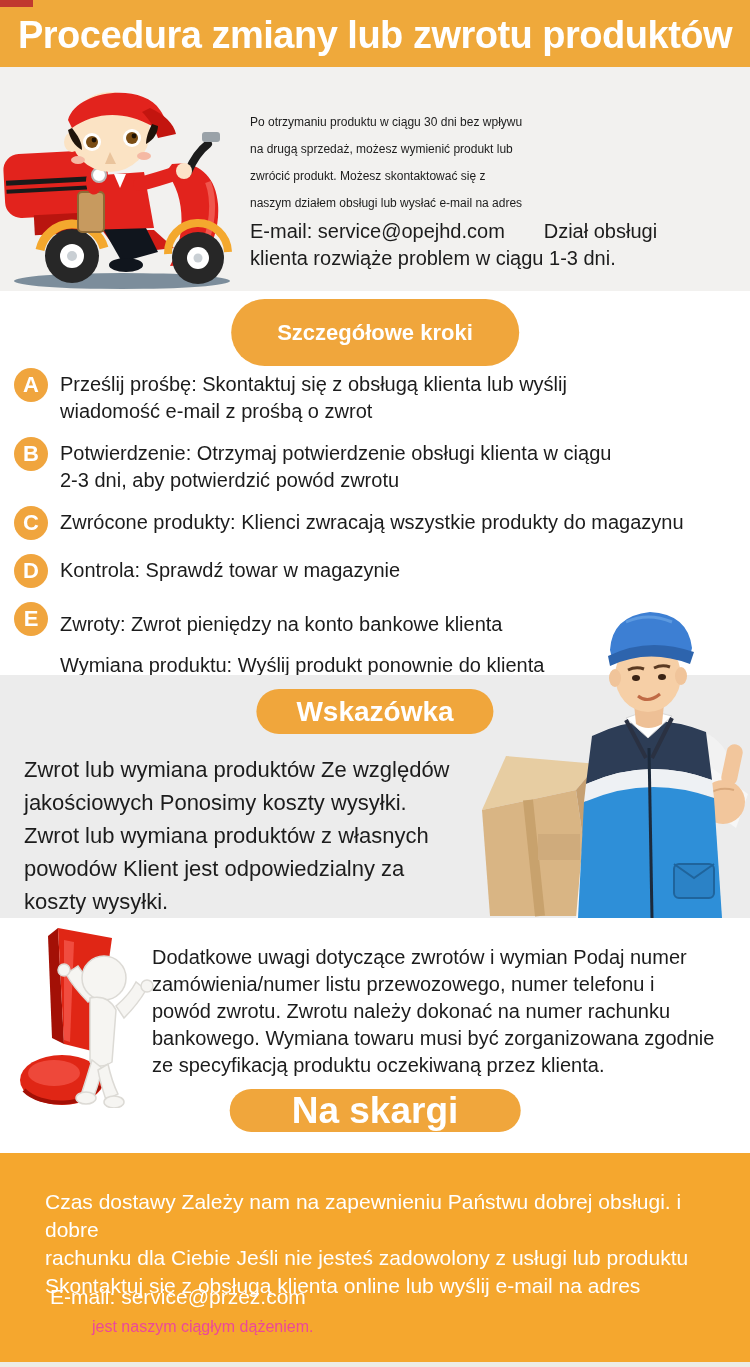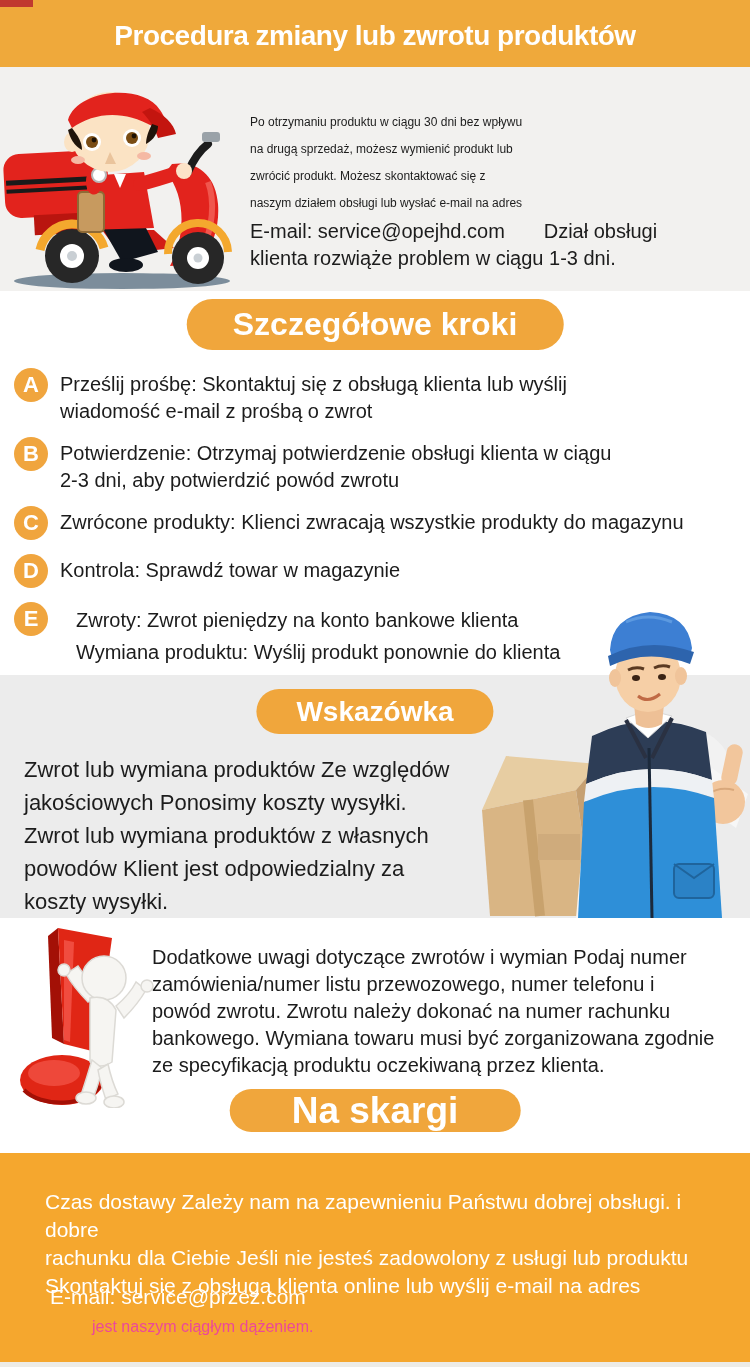--- a/index.html
+++ b/index.html
@@ -4,48 +4,48 @@
 <style>
   html,body{margin:0;padding:0;background:#ffffff;}
   .page{
     position:relative;width:750px;height:1367px;overflow:hidden;
     font-family:"Liberation Sans", sans-serif;color:#1c1c1c;background:#ffffff;
   }
   .pre{white-space:pre-wrap;}
   
   .header{position:absolute;top:0;left:0;width:750px;height:67px;background:#EFA93B;
     display:flex;align-items:center;justify-content:center;}
-  .header .title{color:#ffffff;font-size:28px;font-weight:bold;letter-spacing:-0.5px;padding-top:4px;}
+  .header .title{color:#ffffff;font-size:38px;font-weight:bold;letter-spacing:-0.5px;padding-top:4px;}
   .red-tag{position:absolute;top:0;left:0;width:33px;height:7px;background:#C0392F;}
   
   .sec-intro{position:absolute;top:67;left:0;width:750px;height:224px;background:#F2F1EF;}
   .sec-intro{top:67px;height:224px;}
   .sec-steps{position:absolute;top:291px;left:0;width:750px;height:384px;background:#ffffff;}
   .sec-tip{position:absolute;top:675px;left:0;width:750px;height:243px;background:#ECECEC;}
   .sec-notes{position:absolute;top:918px;left:0;width:750px;height:235px;background:#ffffff;}
   .footer{position:absolute;top:1153px;left:0;width:750px;height:209px;background:#F5A72E;}
   .bottom-strip{position:absolute;top:1362px;left:0;width:750px;height:5px;background:#EDECE7;}
   
   .scooter{position:absolute;top:80px;left:2px;width:240px;height:212px;}
   .intro-text{position:absolute;top:109px;left:250px;width:500px;font-size:12px;line-height:27px;}
   .intro-email{position:absolute;top:218px;left:250px;width:500px;font-size:20px;line-height:27px;}
   
   .pill{position:absolute;left:50%;transform:translateX(-50%);background:#F0A63C;color:#ffffff;
     font-weight:bold;border-radius:40px;display:flex;align-items:center;justify-content:center;white-space:nowrap;}
-  .pill-steps{top:299px;height:51px;font-size:32px;padding:0 46px;}
+  .pill-steps{top:299px;height:51px;font-size:22px;padding:8px 46px;}
   .pill-tip{top:689px;height:45px;font-size:28px;padding:0 40px;}
   .pill-complaints{top:1089px;height:43px;font-size:37px;padding:0 62px;}
   
   .steps{position:absolute;top:368px;left:14px;width:726px;}
   .step{display:flex;align-items:flex-start;margin-bottom:12px;}
   .step:nth-child(3),.step:nth-child(4){margin-bottom:14px;}
   .badge{flex:0 0 34px;width:34px;height:34px;border-radius:50%;background:#F0A53E;color:#ffffff;
     font-weight:bold;font-size:22px;display:flex;align-items:center;justify-content:center;margin-right:12px;}
   .step .txt{font-size:20px;line-height:27px;padding-top:3px;}
-  .step.twolast .txt{line-height:32px;padding-top:2px;margin-left:16px;}
+  .step.twolast .txt{line-height:41px;padding-top:2px;}
   
   .tip-text{position:absolute;top:753px;left:24px;width:470px;font-size:22px;line-height:33px;}
   .courier{position:absolute;top:598px;left:476px;width:274px;height:320px;}
   
   .exclaim{position:absolute;top:922px;left:4px;width:160px;height:186px;}
   .notes-text{position:absolute;top:944px;left:152px;width:590px;font-size:20px;line-height:27px;}
   
   .footer-text{position:absolute;top:1188px;left:45px;width:680px;color:#ffffff;font-size:21px;line-height:28px;}
   .footer-email{position:absolute;top:1283px;left:50px;color:#ffffff;font-size:21px;line-height:27px;}
   .footer-tagline{position:absolute;top:1313px;left:48px;color:#ec4899;font-size:16px;line-height:27px;margin-left:44px;}

